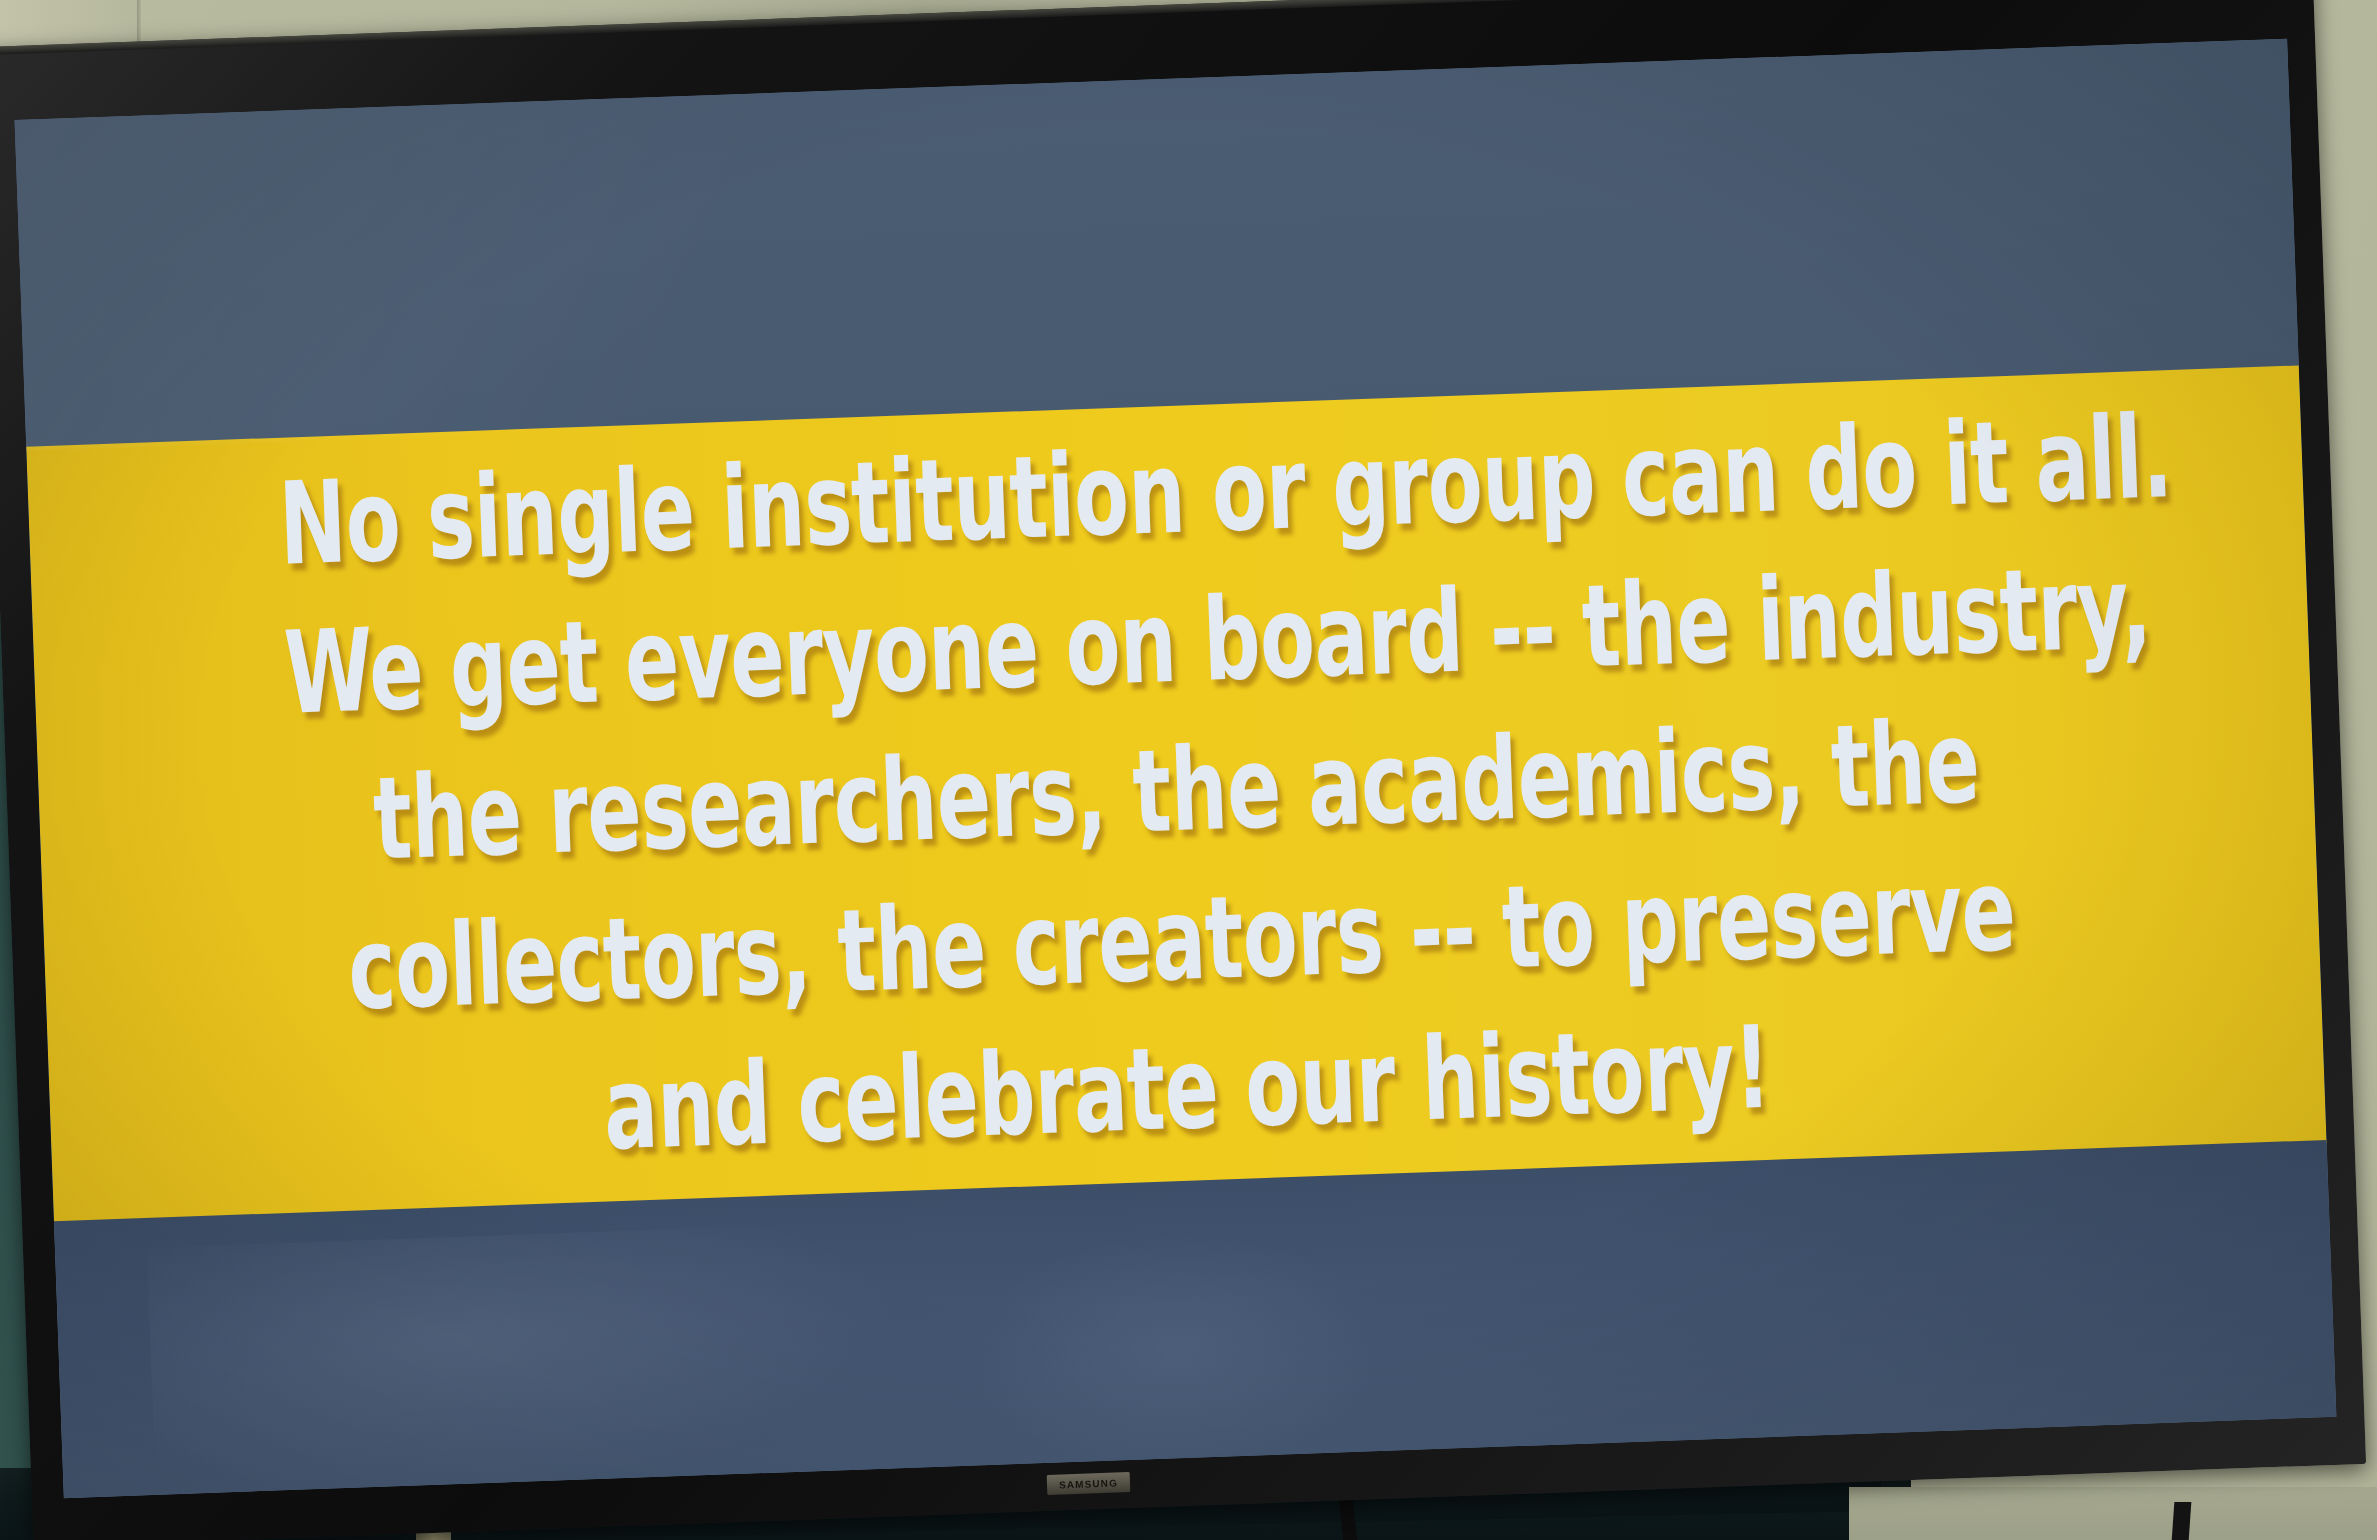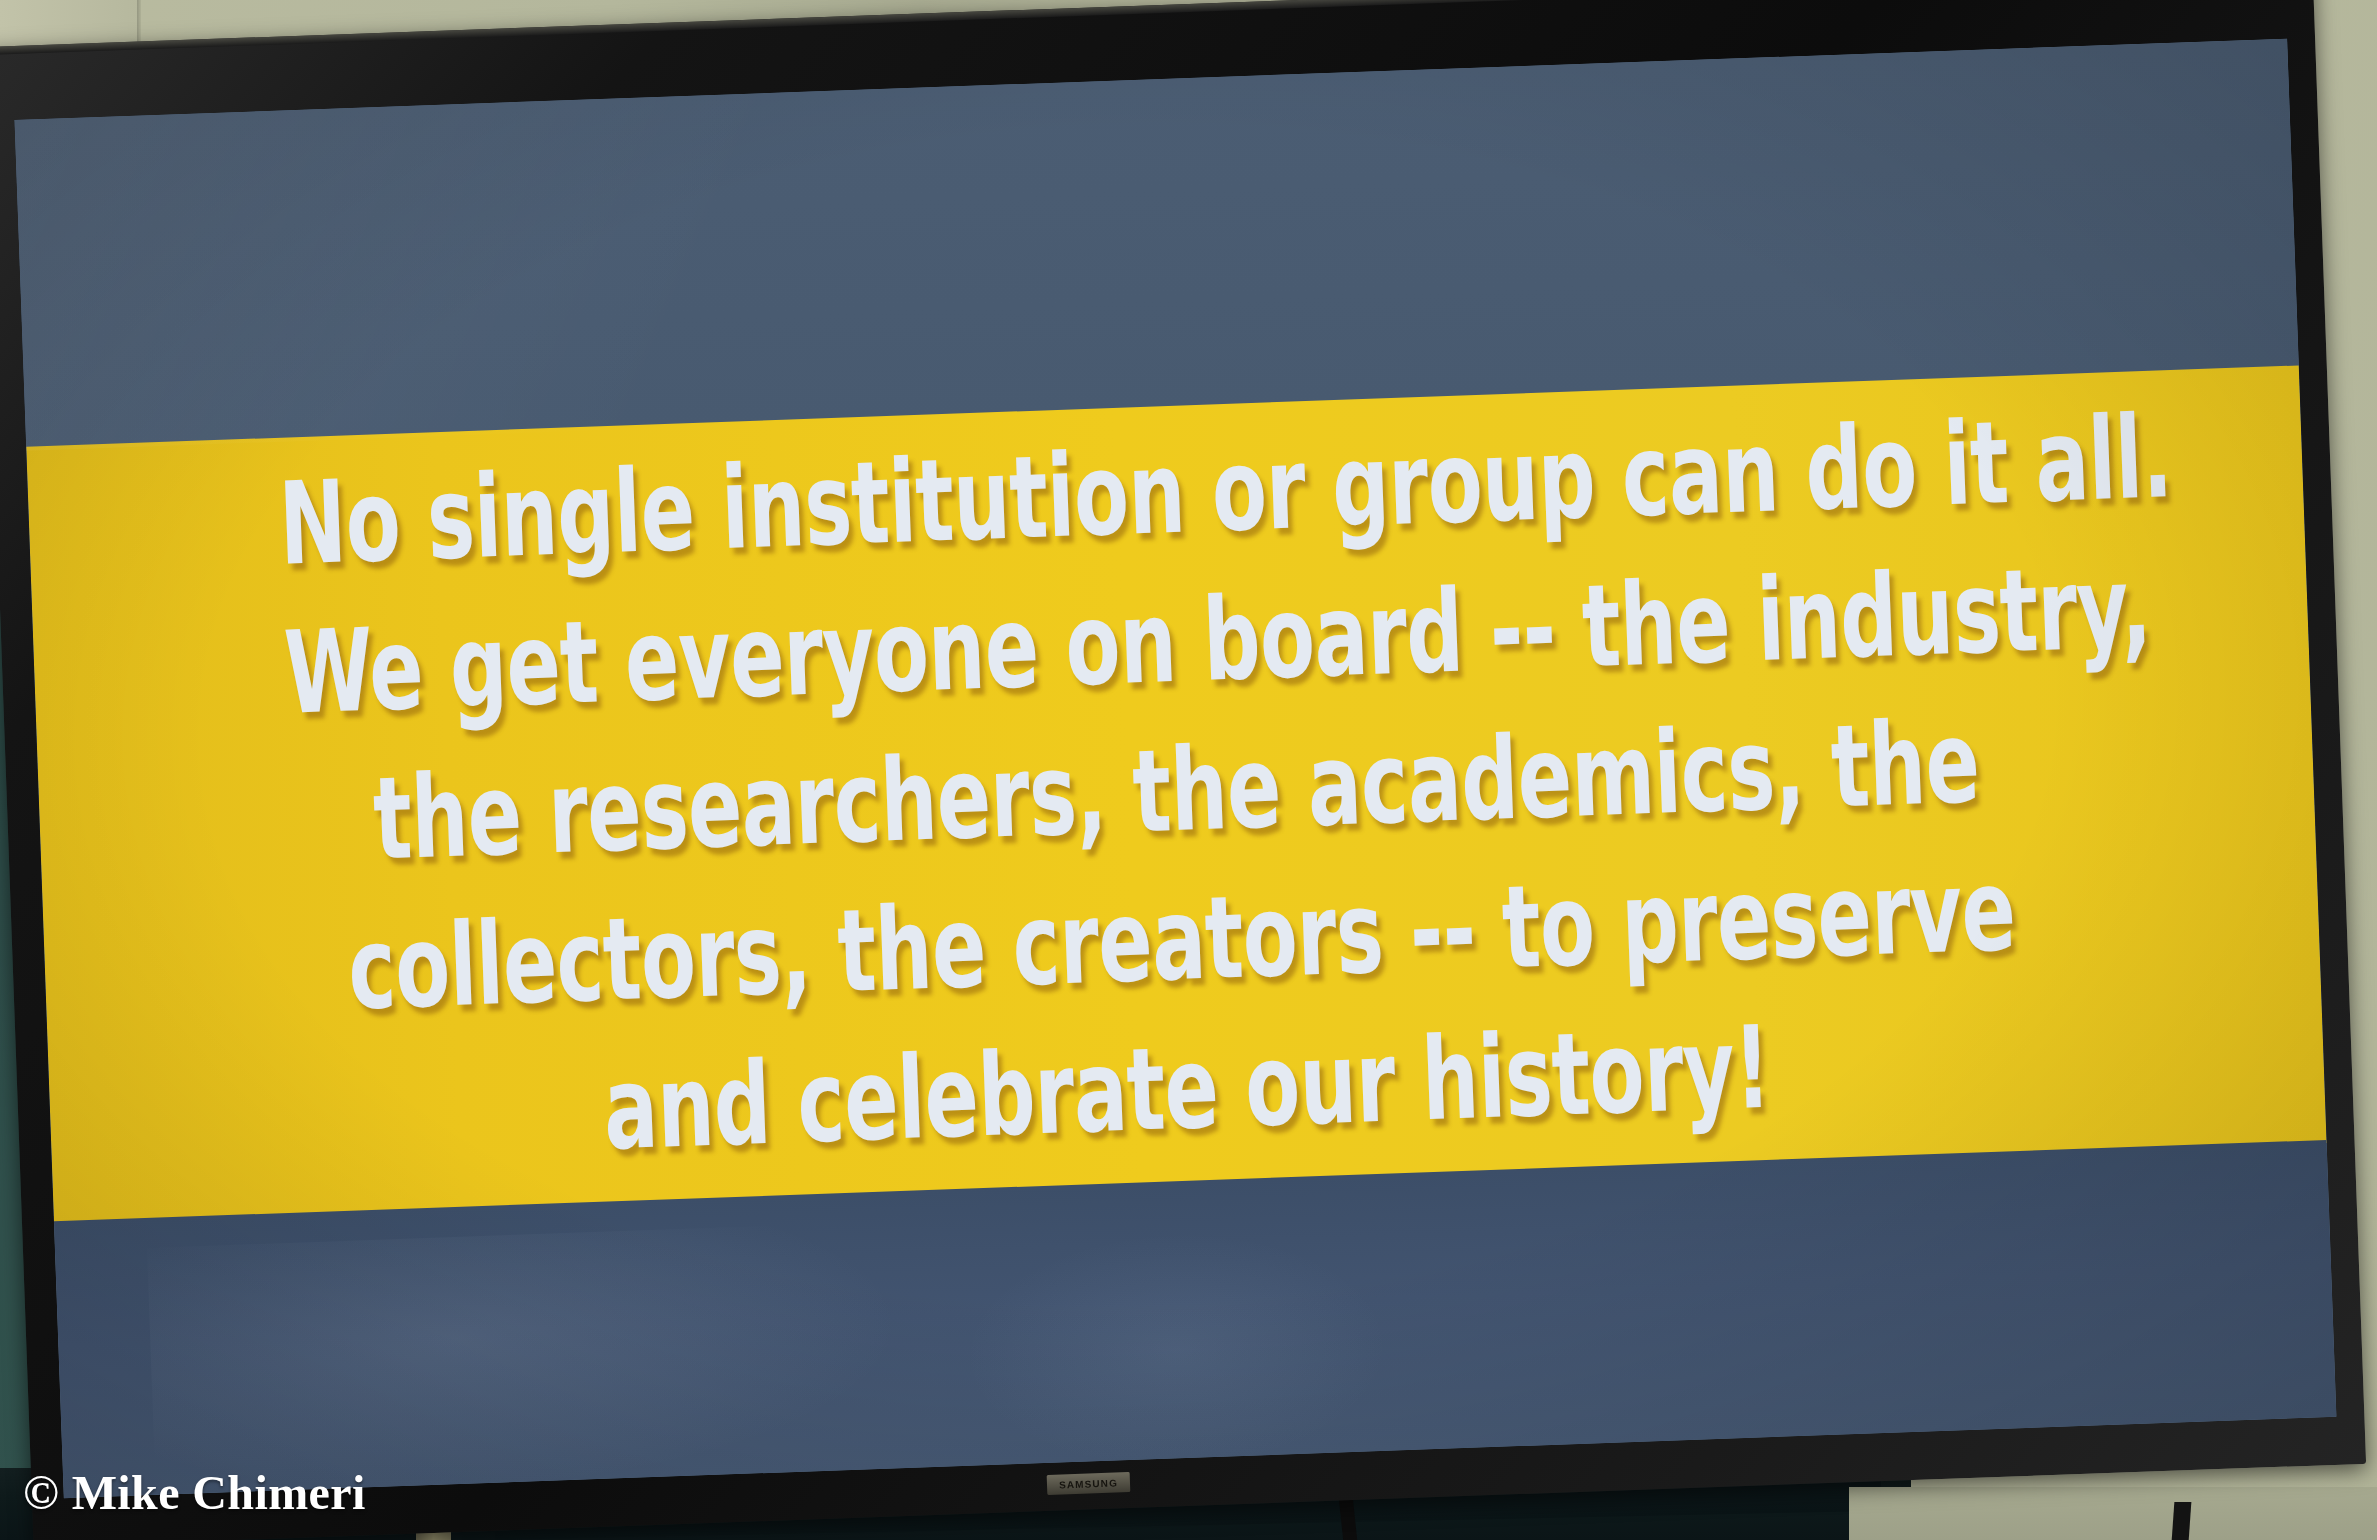--- a/index.html
+++ b/index.html
@@ -264,16 +264,15 @@
         <div class="glare-b"></div>
         <div class="screen-vignette"></div>
       </div>
     </div>
 
     <div class="brand-badge">
       <span>SAMSUNG</span>
     </div>
   </div>
 
-  <div class="watermark">© Mike Chimeri</div>
 
 </div>
 
 
 </body></html>

